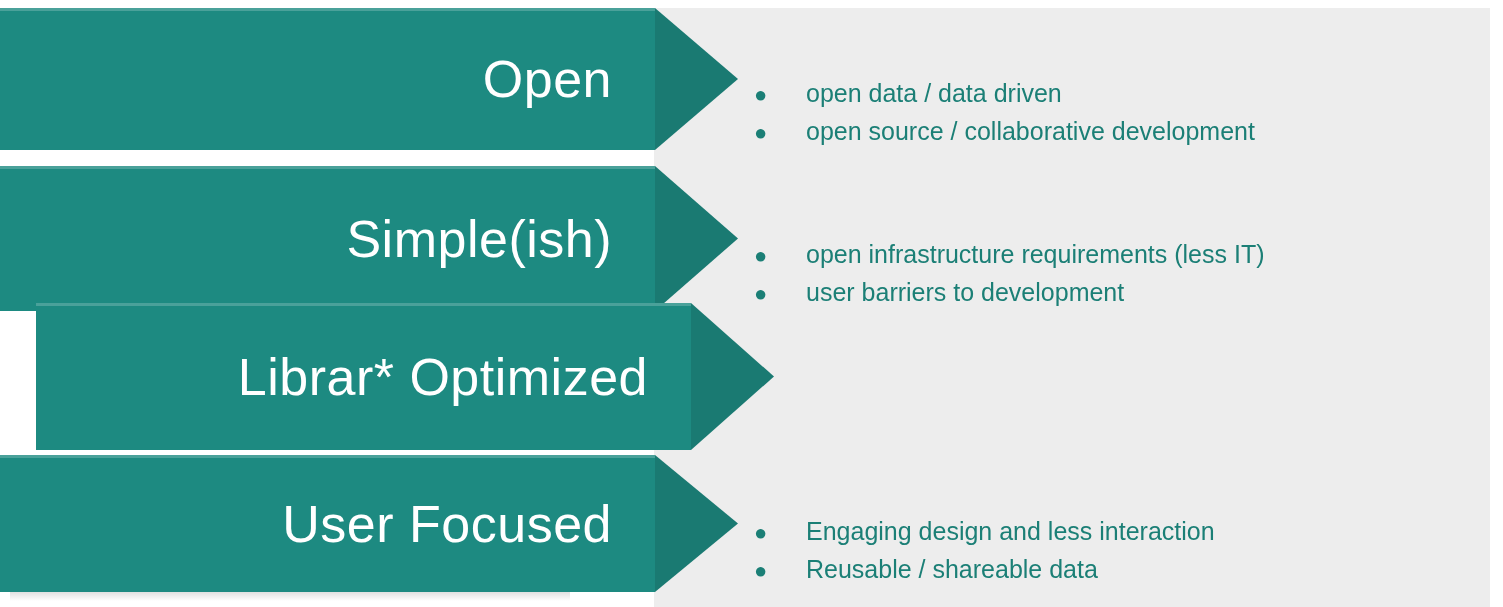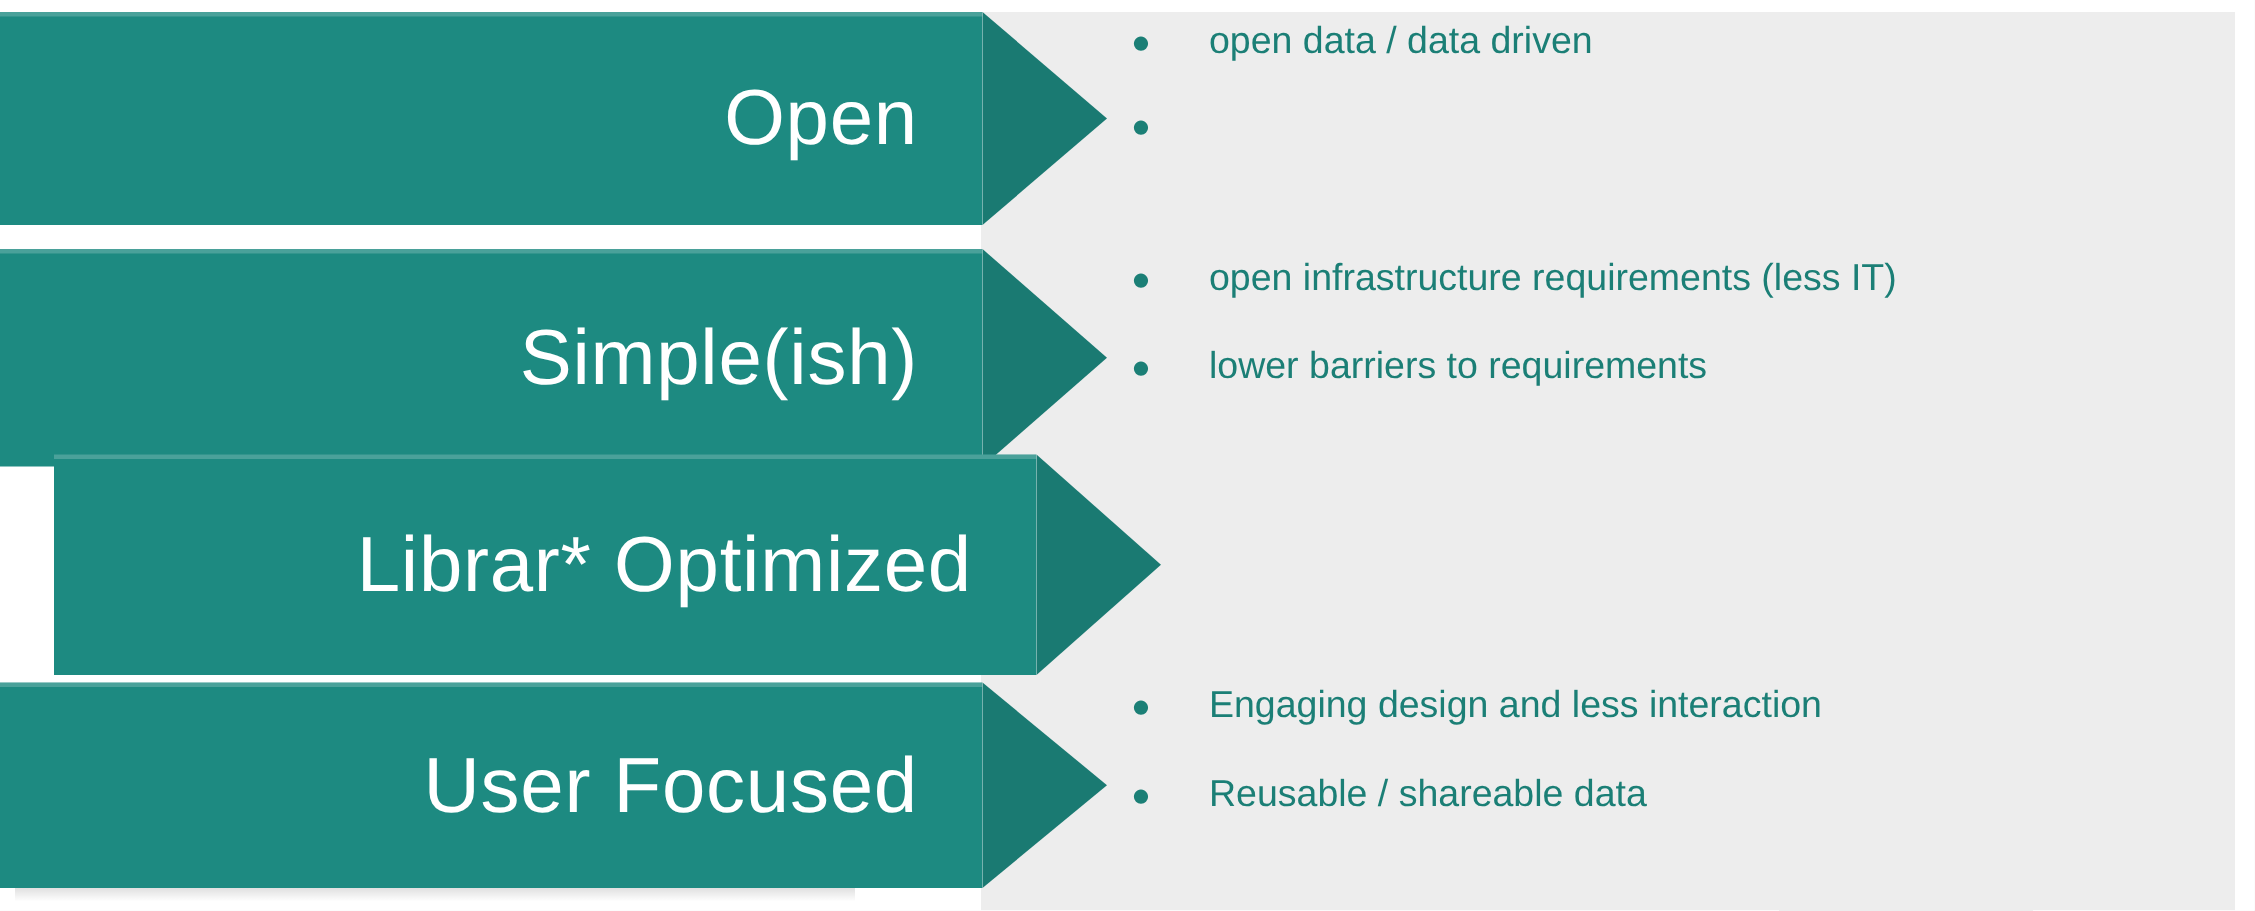--- a/index.html
+++ b/index.html
@@ -93,23 +93,22 @@
   }
 
   
   .bullets {
     position: absolute;
     left: 754px;
     top: 0;
     height: 100%;
     display: flex;
     flex-direction: column;
-    justify-content: flex-start;
+    justify-content: flex-end;
     box-sizing: border-box;
-    gap: 21px;
   }
   .bullet-item {
     display: flex;
     align-items: baseline;
     color: #1b7f76;
     font-size: 25px;
     line-height: 1.52;
     white-space: nowrap;
   }
   .bullet-dot {
@@ -149,39 +148,40 @@
       <div class="chevron-head"></div>
     </div>
     <div class="chevron-label">Open</div>
     <div class="bullets">
       <div class="bullet-item">
         <span class="bullet-dot"></span>
         <span class="bullet-text">open data / data driven</span>
       </div>
       <div class="bullet-item">
         <span class="bullet-dot"></span>
+        <span class="bullet-text">open source / collaborative development</span>
       </div>
     </div>
   </div>
 
   <div class="row" style="top:166px; height:145px;">
     <div class="chevron">
       <div class="chevron-body"></div>
       <div class="chevron-highlight"></div>
       <div class="chevron-head"></div>
     </div>
     <div class="chevron-label">Simple(ish)</div>
     <div class="bullets">
       <div class="bullet-item">
         <span class="bullet-dot"></span>
         <span class="bullet-text">open infrastructure requirements (less IT)</span>
       </div>
       <div class="bullet-item">
         <span class="bullet-dot"></span>
-        <span class="bullet-text">lower barriers to requirements</span>
+        <span class="bullet-text">user barriers to development</span>
       </div>
     </div>
   </div>
 
   <div class="row" style="top:303px; height:147px;margin-left:36px;">
     <div class="chevron">
       <div class="chevron-body"></div>
       <div class="chevron-highlight"></div>
       <div class="chevron-head"></div>
     </div>

